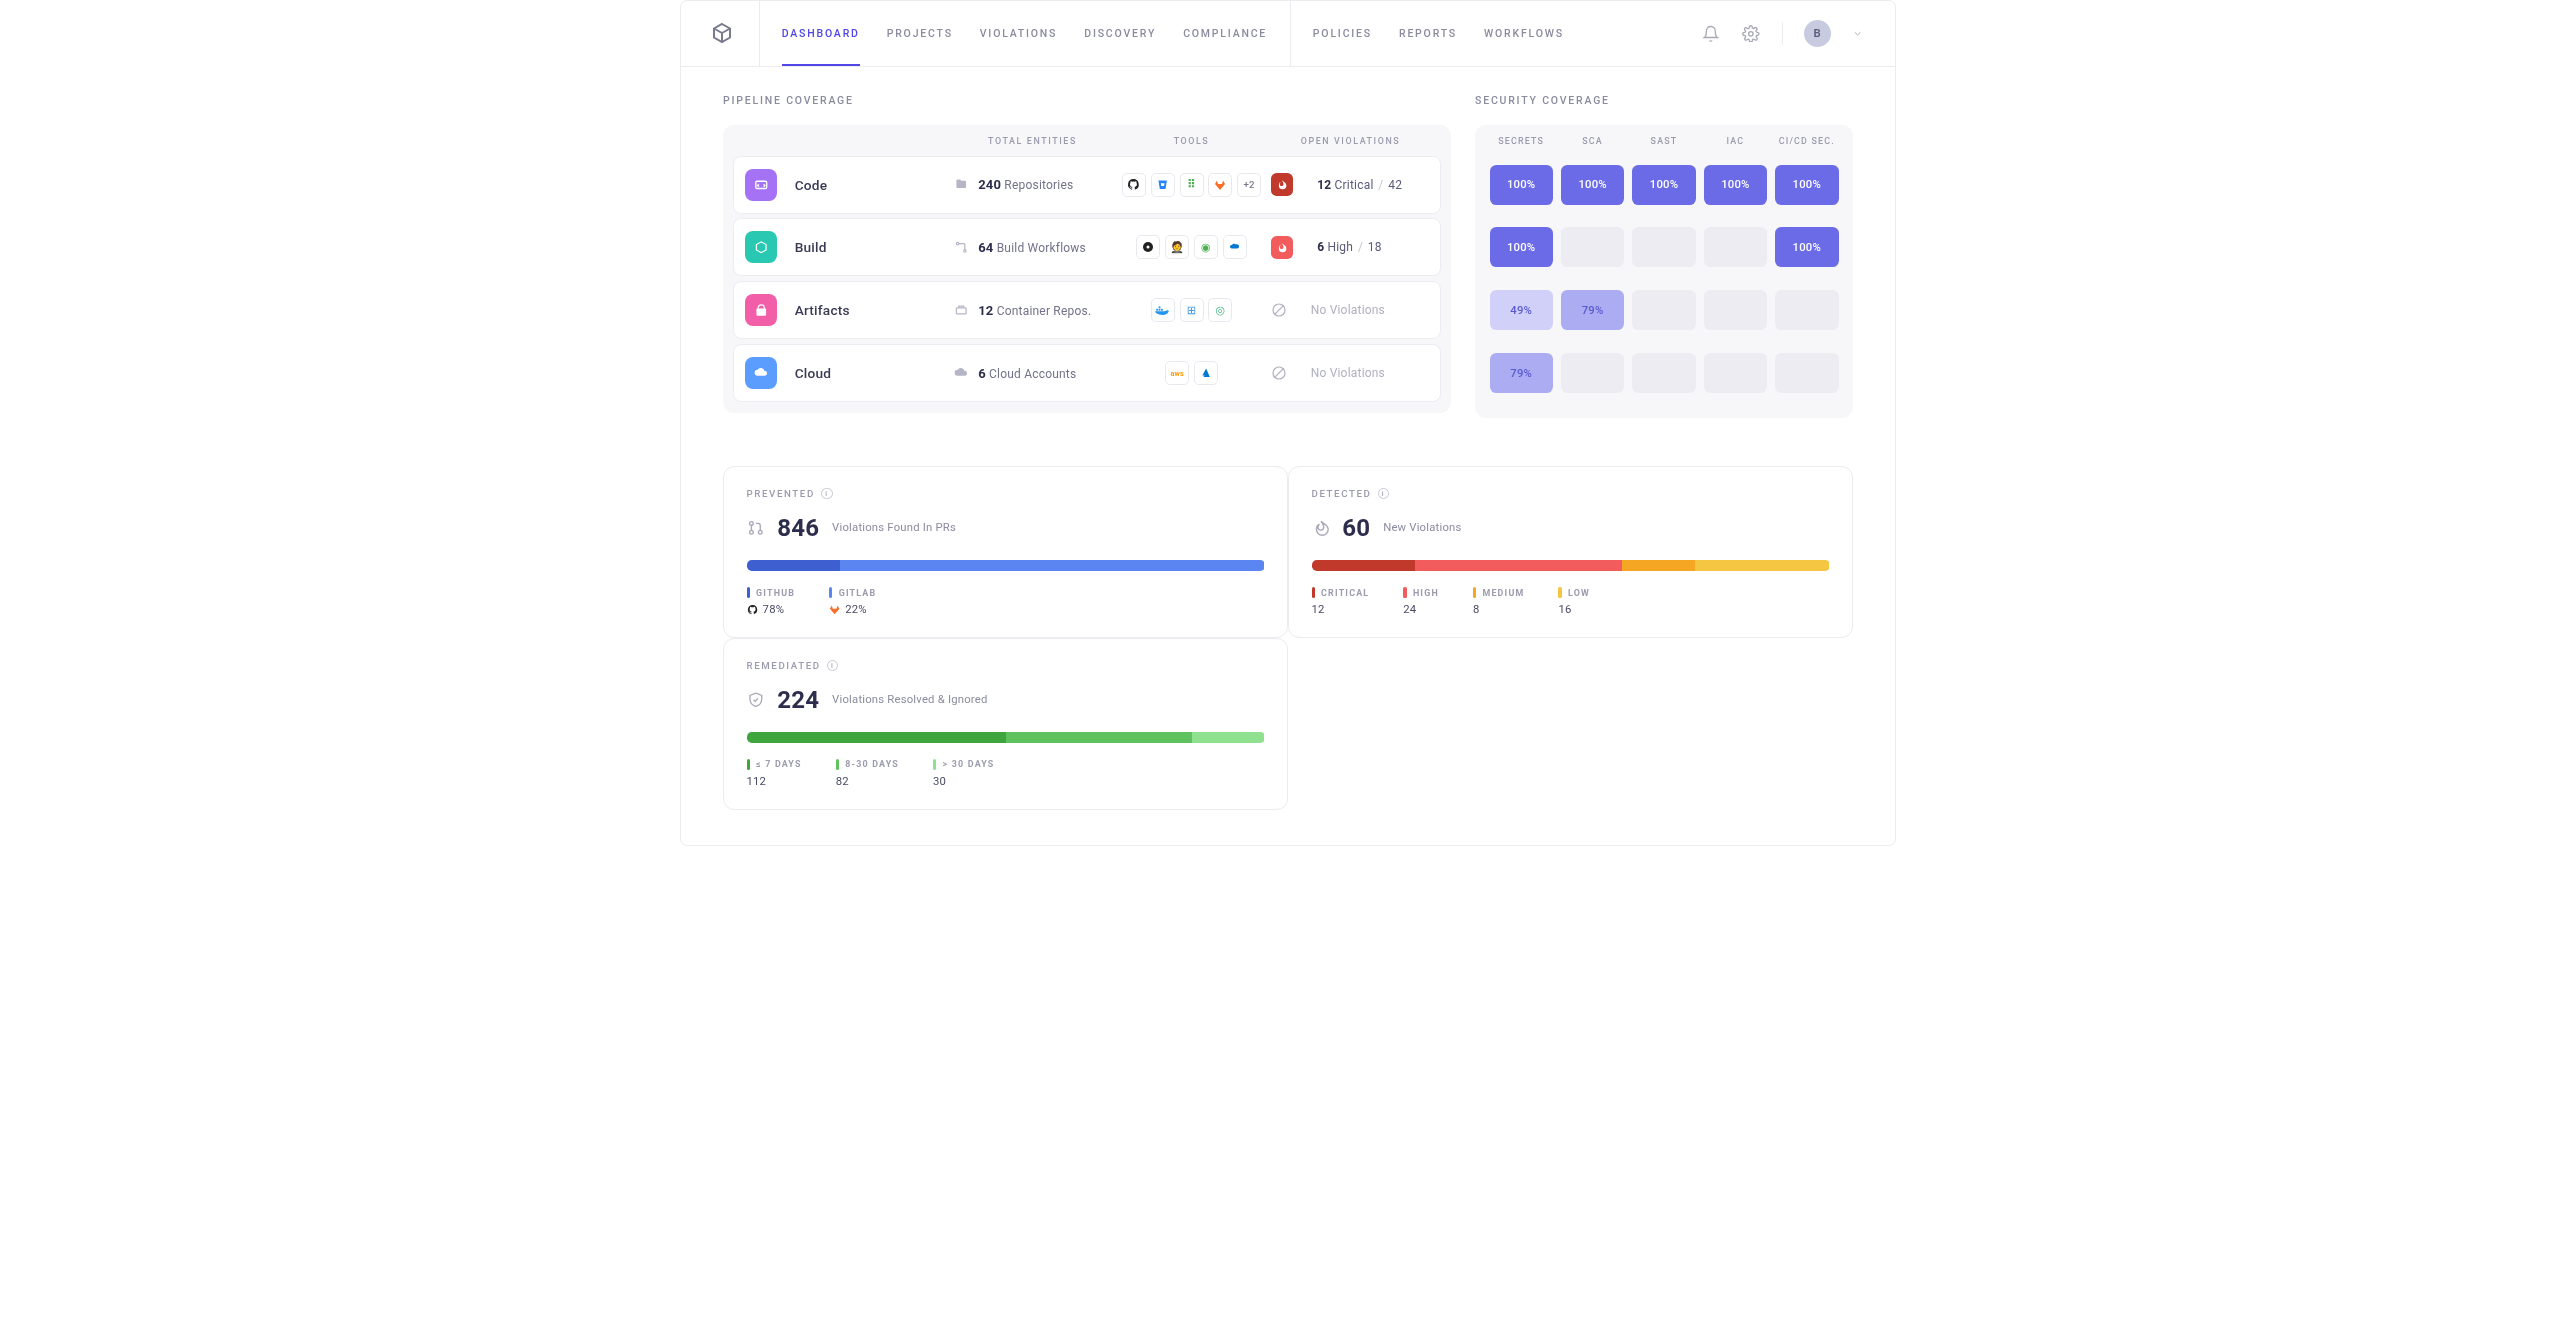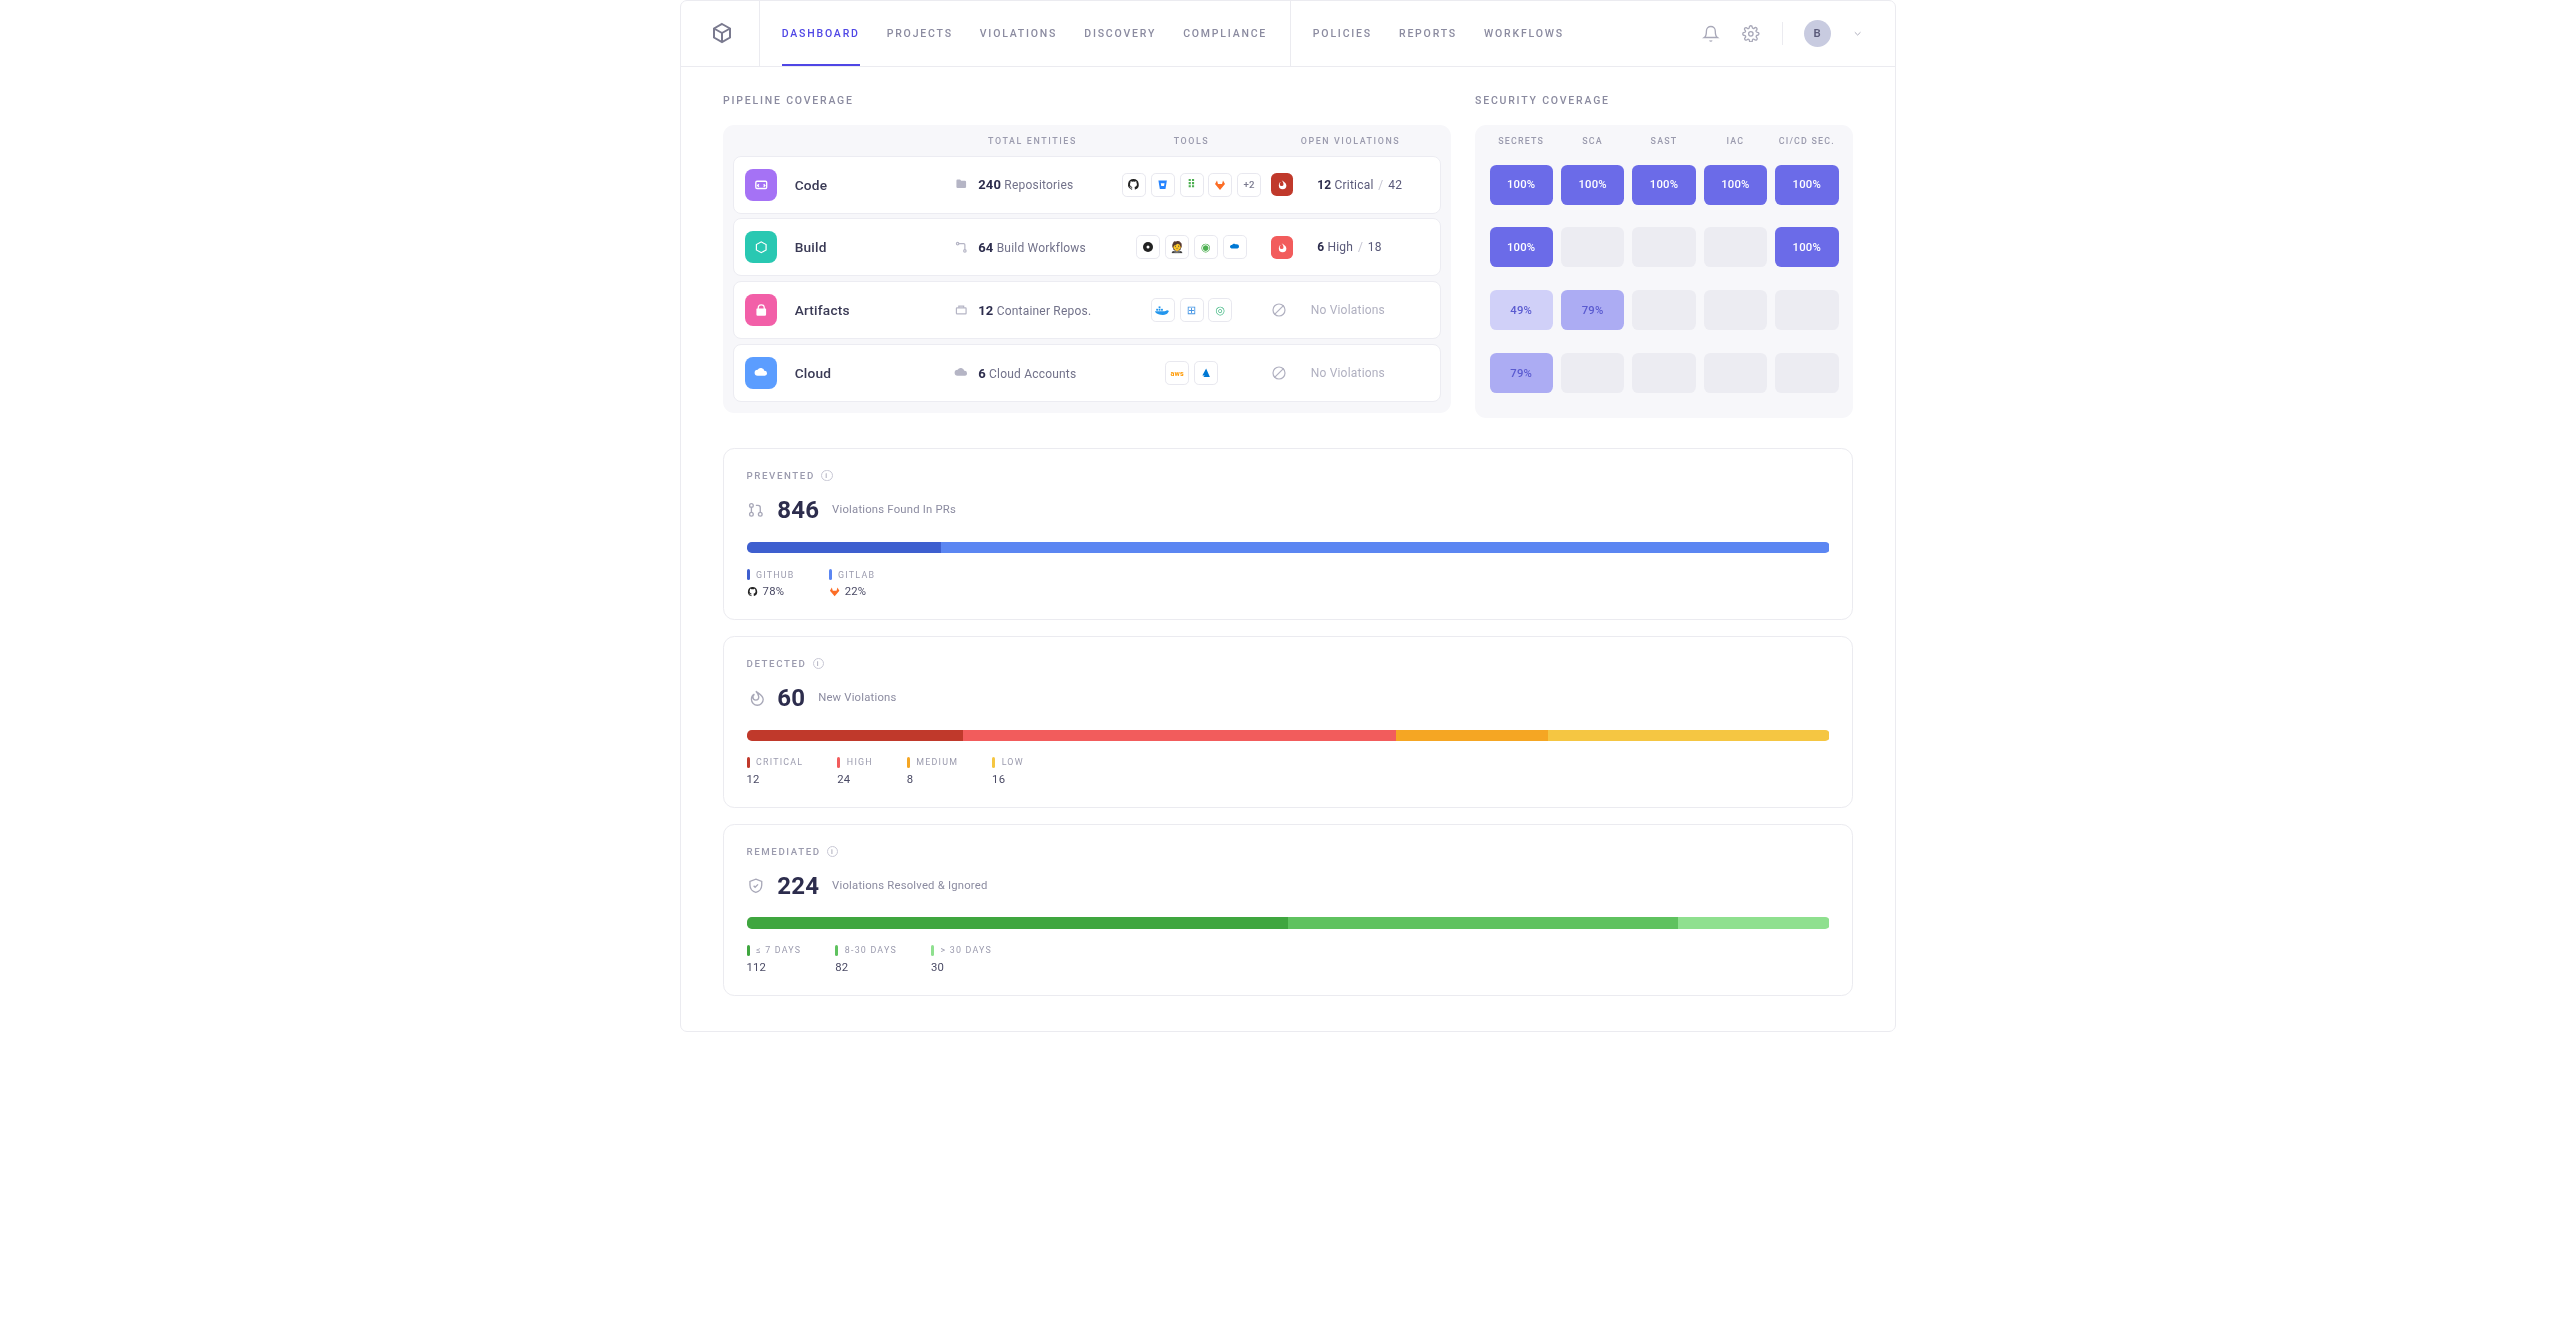--- a/index.html
+++ b/index.html
@@ -44,32 +44,32 @@
 .vh{background:#f25c5c}
 .sec-box{background:#f7f7fa;border-radius:11.3px;padding:11.3px 14.5px}
 .sec-head{display:grid;grid-template-columns:repeat(5,1fr);gap:8px;padding:0 0 9.7px 0}
 .sec-head span{letter-spacing:1.2px;font-size:8.9px;color:#9b9bae;font-weight:500;text-align:center}
 .sec-row{display:grid;grid-template-columns:repeat(5,1fr);gap:8px;height:58px;align-items:center;margin-bottom:4.8px}
 .sc{height:40px;border-radius:6.4px;background:#ececf2;display:flex;align-items:center;justify-content:center;font-size:11.3px;color:#5a5ad0;font-weight:500}
 .sc.full{background:#6b6be8;color:#fff}
 .sc.p79{background:#acacf3}
 .sc.p49{background:#d0d0f8}
 .sc.empty{background:#ececf2;color:transparent}
-.grid-bot{display:grid;grid-template-columns:repeat(1,1fr);gap:16px;margin-top:30px}
+.grid-bot{display:grid;grid-template-columns:repeat(2,1fr);margin-top:48px}
 .card{border:0.8px solid #ebebf0;border-radius:11.3px;padding:21px 22.5px}
 .card-title{letter-spacing:1.6px;font-size:9.7px;color:#9b9bae;font-weight:500;display:flex;align-items:center;gap:6.4px}
 .card-main{display:flex;align-items:center;gap:13px;margin-top:14.5px}
 .card-main .big{font-size:24px;font-weight:700;color:#2d2d4d}
 .card-main .sub{font-size:11.3px;color:#8b8ba0}
 .card-icon{color:#a8a8b8}
 .bar{display:flex;height:11.3px;border-radius:4.8px;overflow:hidden;margin-top:17.7px}
 .seg{height:100%}
 .legend{display:flex;gap:34px;margin-top:16px;flex-wrap:wrap}
 .leg{display:flex;flex-direction:column;gap:4.8px}
-.leg-top{display:flex;align-items:center;gap:6.4px;font-size:8.9px;letter-spacing:1.2px;color:#9b9bae;font-weight:400}
+.leg-top{display:flex;align-items:center;gap:6.4px;font-size:8.9px;letter-spacing:1.2px;color:#9b9bae;font-weight:700}
 .pip{width:3.2px;height:11.3px;border-radius:1.6px}
 .leg-bot{font-size:11.3px;color:#4a4a65;display:flex;align-items:center;gap:4.8px}
 .info-icon{width:11.3px;height:11.3px;border:0.8px solid #c8c8d5;border-radius:50%;display:inline-flex;align-items:center;justify-content:center;font-size:7.2px;color:#a8a8b8}
 .slash{color:#c5c5d2;margin:0 4.8px}
 svg{display:block}
 </style>
 </head>
 <body>
 
 <div class="app">

